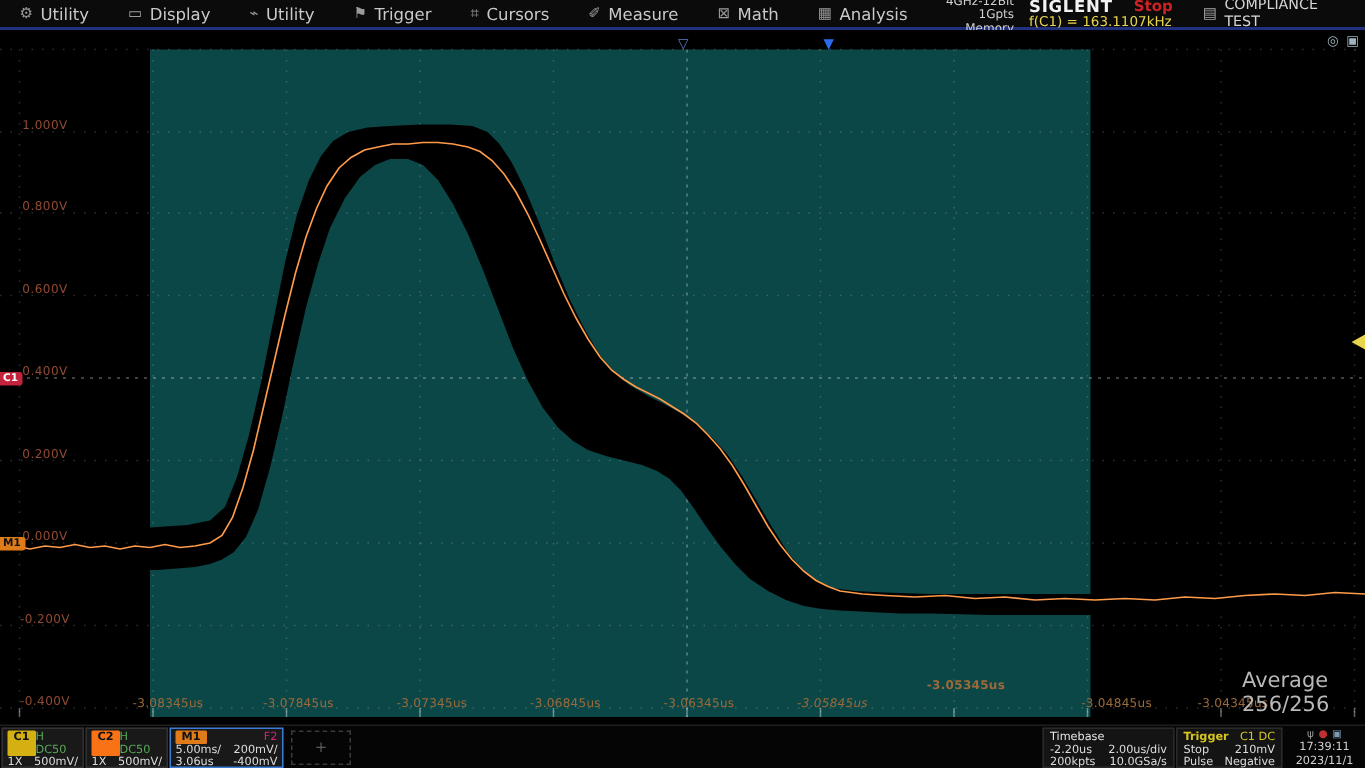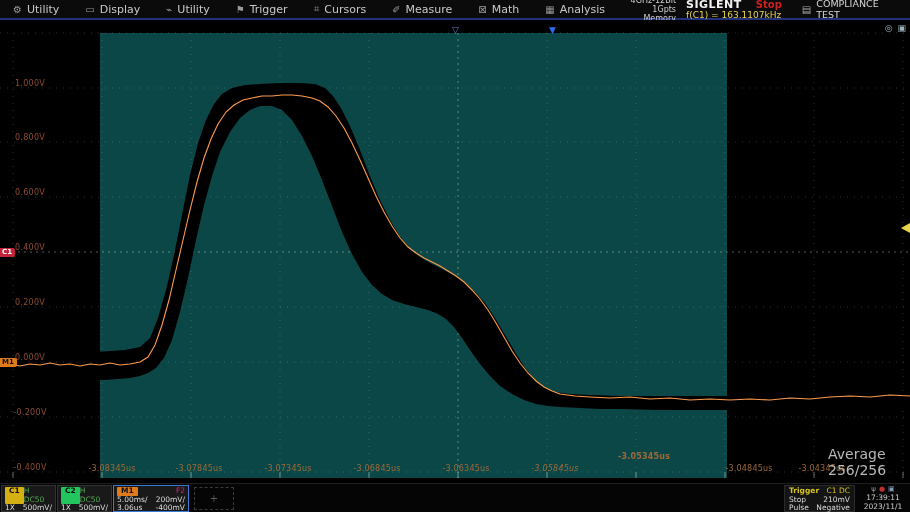--- a/index.html
+++ b/index.html
@@ -74,21 +74,21 @@
     background:#050505; border-top:1px solid #1e1e1e; font-size:7.5px; color:#dcdcdc;
   }
   .desc-box {
     position:absolute; top:1px; height:27px; background:#191919;
     border:1px solid #323232; padding:1px 3px 0 3px;
   }
   .desc-box.selected { border:1px solid #3a7bd5; }
   .desc-row { display:flex; justify-content:space-between; line-height:8.5px; }
   .chip { font-weight:bold; padding:0 4px; border-radius:1px; line-height:8px; font-size:7.5px; }
   .chip.c1 { background:#d4b013; color:#111; }
-  .chip.c2 { background:#22c55e; color:#111; }
+  .chip.c2 { background:#f97316; color:#111; }
   .chip.m1 { background:#e07b1a; color:#111; }
   .coupling { color:#56a956; }
   .ftag { color:#d2247e; font-weight:normal; }
   #placeholder-box {
     position:absolute; left:194px; top:3px; width:40px; height:23px;
     border:1px dashed #3a3a3a; color:#5a5a5a; display:flex;
     align-items:center; justify-content:center; font-size:10px;
   }
   #timebase-box, #trigger-box {
     position:absolute; top:1px; height:27px; padding:1px 4px 0 4px; line-height:8.5px;
@@ -210,21 +210,21 @@
         <div class="vlabel" style="top: 333px;">0.000V</div>
         <div class="vlabel" style="top: 388px;">-0.200V</div>
         <div class="vlabel" style="top: 443px;">-0.400V</div>
         <div class="tlabel" style="left: 77px; top: 444px;">-3.08345us</div>
         <div class="tlabel" style="left: 164px; top: 444px;">-3.07845us</div>
         <div class="tlabel" style="left: 253px; top: 444px;">-3.07345us</div>
         <div class="tlabel" style="left: 342px; top: 444px; text-align: center;">-3.06845us</div>
         <div class="tlabel" style="left: 431px; top: 444px;">-3.06345us</div>
         <div class="tlabel" style="left: 520px; top: 444px; font-style: italic;">-3.05845us</div>
         <div class="tlabel" style="left: 609px; top: 432px; font-weight: bold;">-3.05345us</div>
-        <div class="tlabel" style="left: 714px; top: 444px;">-3.04845us</div>
+        <div class="tlabel" style="left: 698px; top: 444px; text-align: right;">-3.04845us</div>
         <div class="tlabel" style="left: 787px; top: 444px;">-3.04345us</div>
       </div>
 
     <span class="top-marker" id="delay-marker">▽</span>
     <span class="top-marker" id="aux-marker">▼</span>
 
     <span class="edge-chip" id="chip-c1">C1</span>
     <span class="edge-chip" id="chip-m1">M1</span>
     <div id="trig-level-arrow"></div>
 
@@ -274,20 +274,33 @@
       <div class="desc-row">
         <span>3.06us</span>
         <span>-400mV</span>
       </div>
     </div>
 
     <div id="placeholder-box">
       <span>+</span>
     </div>
 
+    <div id="timebase-box">
+      <div class="desc-row">
+          <span class="tb-header">Timebase</span>
+        </div>
+      <div class="desc-row">
+        <span>-2.20us</span>
+        <span>2.00us/div</span>
+      </div>
+      <div class="desc-row">
+        <span>200kpts</span>
+        <span>10.0GSa/s</span>
+      </div>
+    </div>
 
     <div id="trigger-box">
       <div class="desc-row">
         <span class="trig-header">Trigger</span>
         <span class="trig-src">C1 DC</span>
       </div>
       <div class="desc-row">
         <span>Stop</span>
         <span>210mV</span>
       </div>

